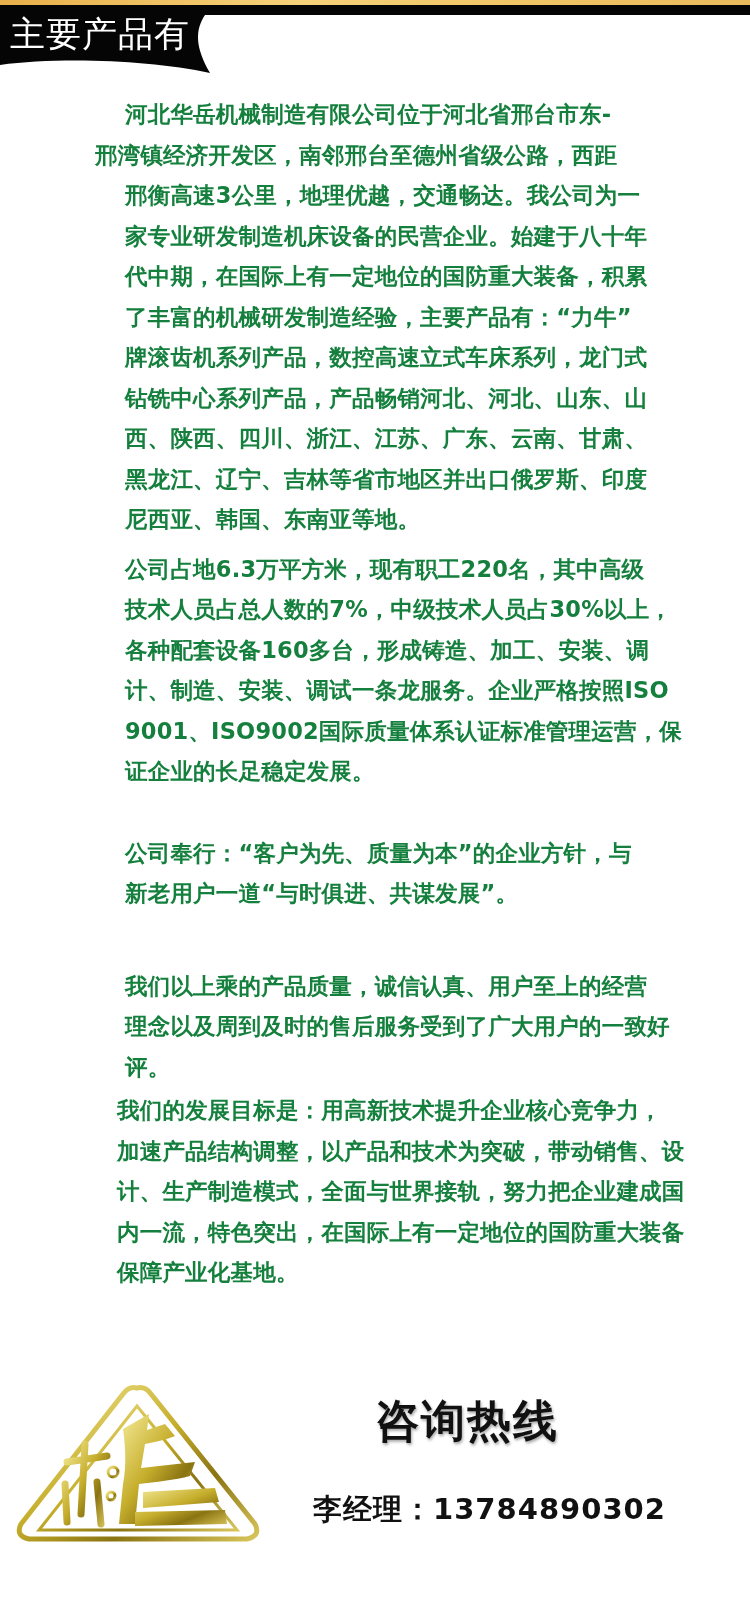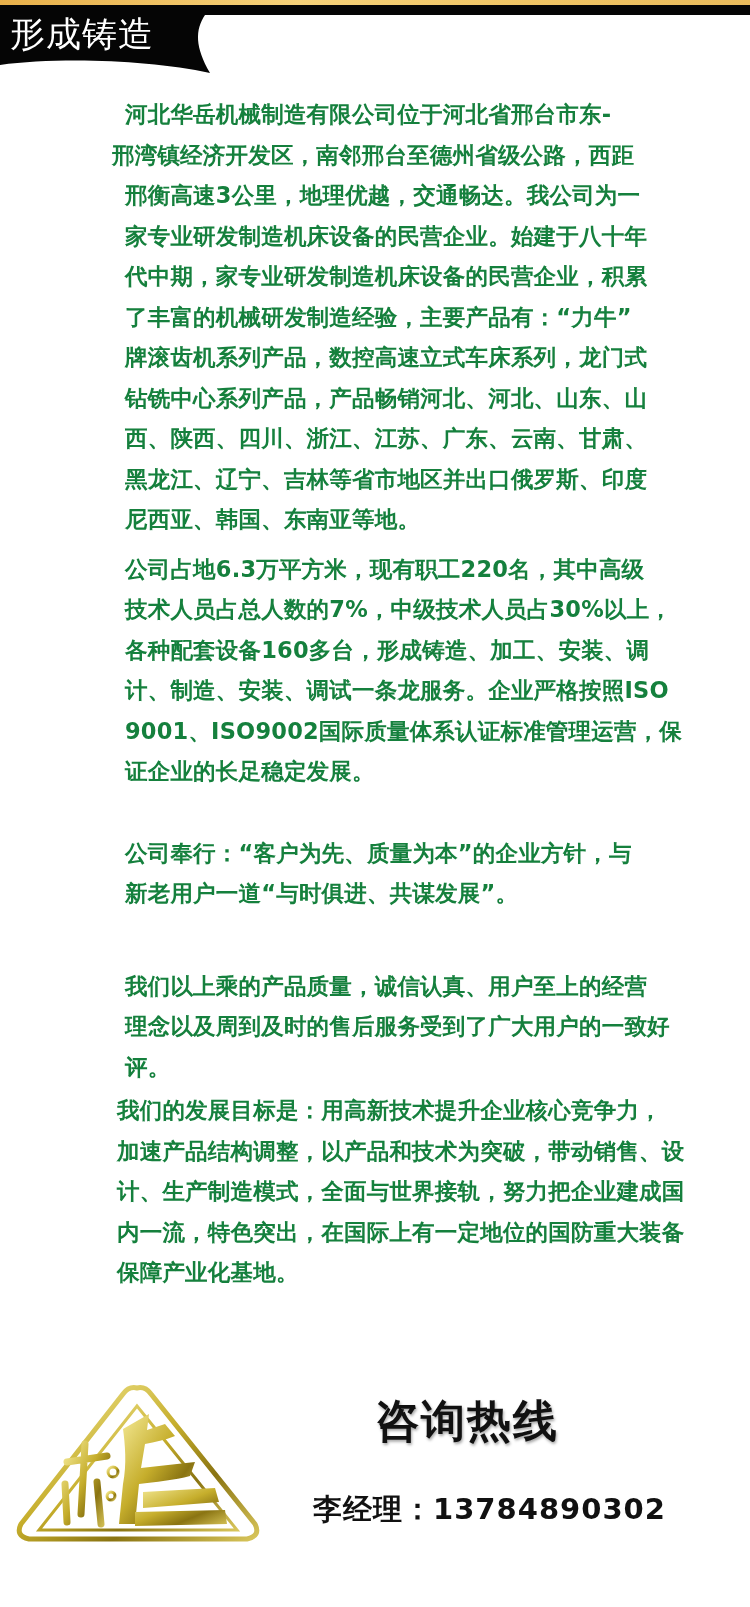--- a/index.html
+++ b/index.html
@@ -21,30 +21,30 @@
 </head>
 <body>
 
 <div class="top-strip"></div>
 <div class="top-bar"></div>
 
 <div class="title-tab">
   <svg width="215" height="68" viewBox="0 0 215 68">
     <path d="M0,0 L215,0 L215,10 L205,10 C195,25 195,42 210,68 C150,55 60,52 0,60 Z" fill="#050505"></path>
   </svg>
-  <div class="title-text">形成铸造</div>
+  <div class="title-text">主要产品有</div>
 </div>
 
 <div class="content">
   <p class="para indent" style="margin-top:0;">
     <span class="line">河北华岳机械制造有限公司位于河北省邢台市东-</span>
-    <span class="line" style="text-indent:0;margin-left:17px;">邢湾镇经济开发区，南邻邢台至德州省级公路，西距</span>
+    <span class="line" style="text-indent:0;margin-left:0;">邢湾镇经济开发区，南邻邢台至德州省级公路，西距</span>
     <span class="line">邢衡高速3公里，地理优越，交通畅达。我公司为一</span>
     <span class="line">家专业研发制造机床设备的民营企业。始建于八十年</span>
-    <span class="line">代中期，家专业研发制造机床设备的民营企业，积累</span>
+    <span class="line">代中期，在国际上有一定地位的国防重大装备，积累</span>
     <span class="line">了丰富的机械研发制造经验，主要产品有：“力牛”</span>
     <span class="line">牌滚齿机系列产品，数控高速立式车床系列，龙门式</span>
     <span class="line">钻铣中心系列产品，产品畅销河北、河北、山东、山</span>
     <span class="line">西、陕西、四川、浙江、江苏、广东、云南、甘肃、</span>
     <span class="line">黑龙江、辽宁、吉林等省市地区并出口俄罗斯、印度</span>
     <span class="line">尼西亚、韩国、东南亚等地。</span>
   </p>
 
   <p class="para indent" style="margin-top:9px;">
     <span class="line">公司占地6.3万平方米，现有职工220名，其中高级</span>

